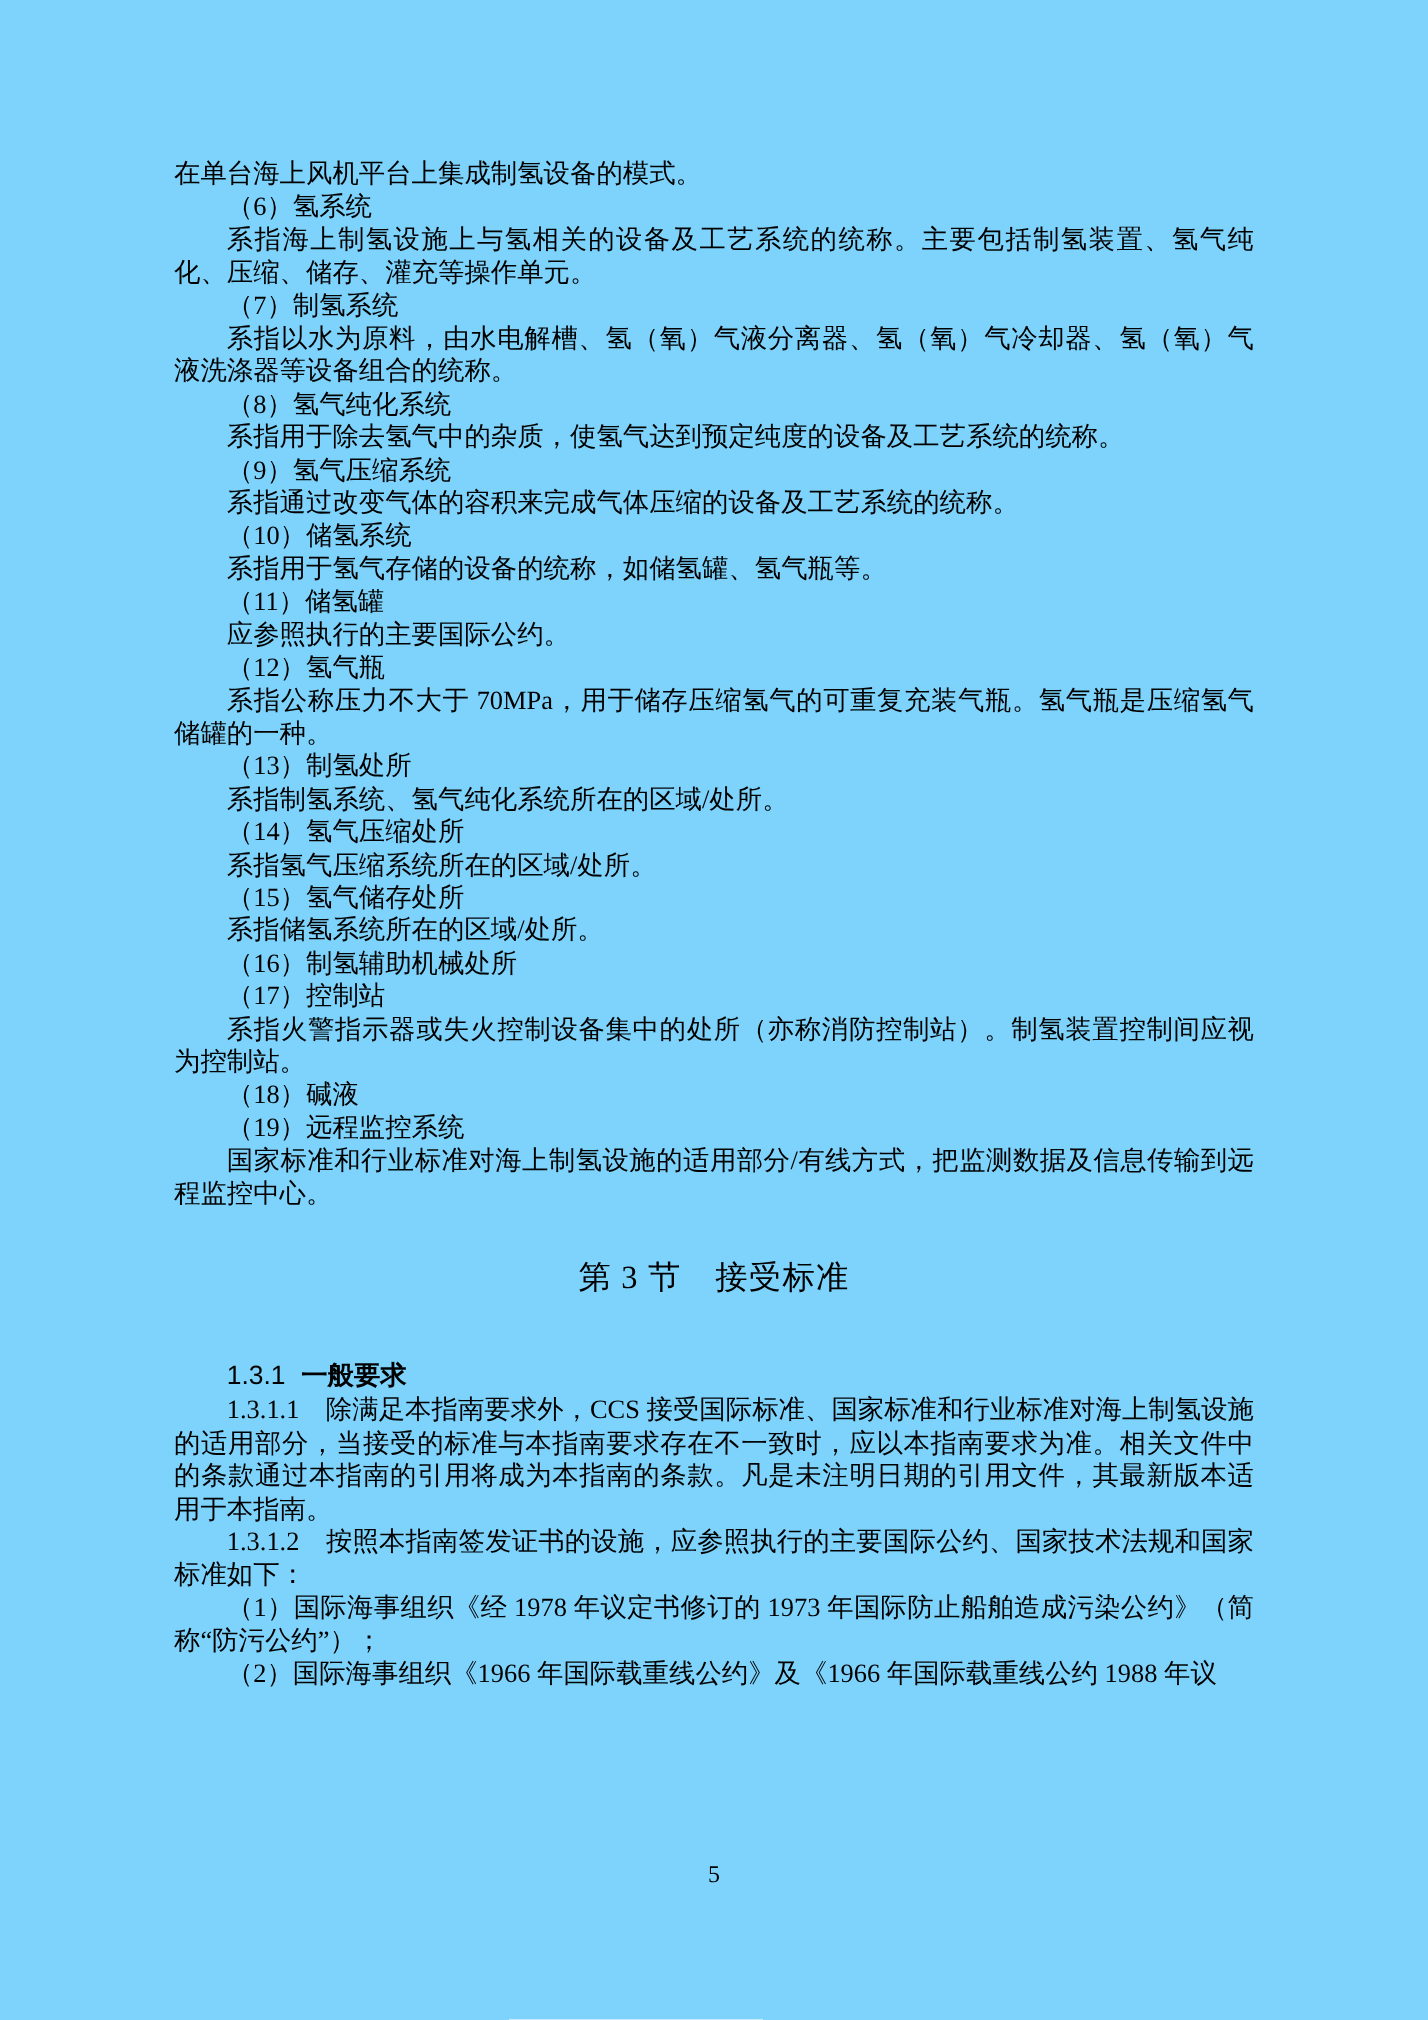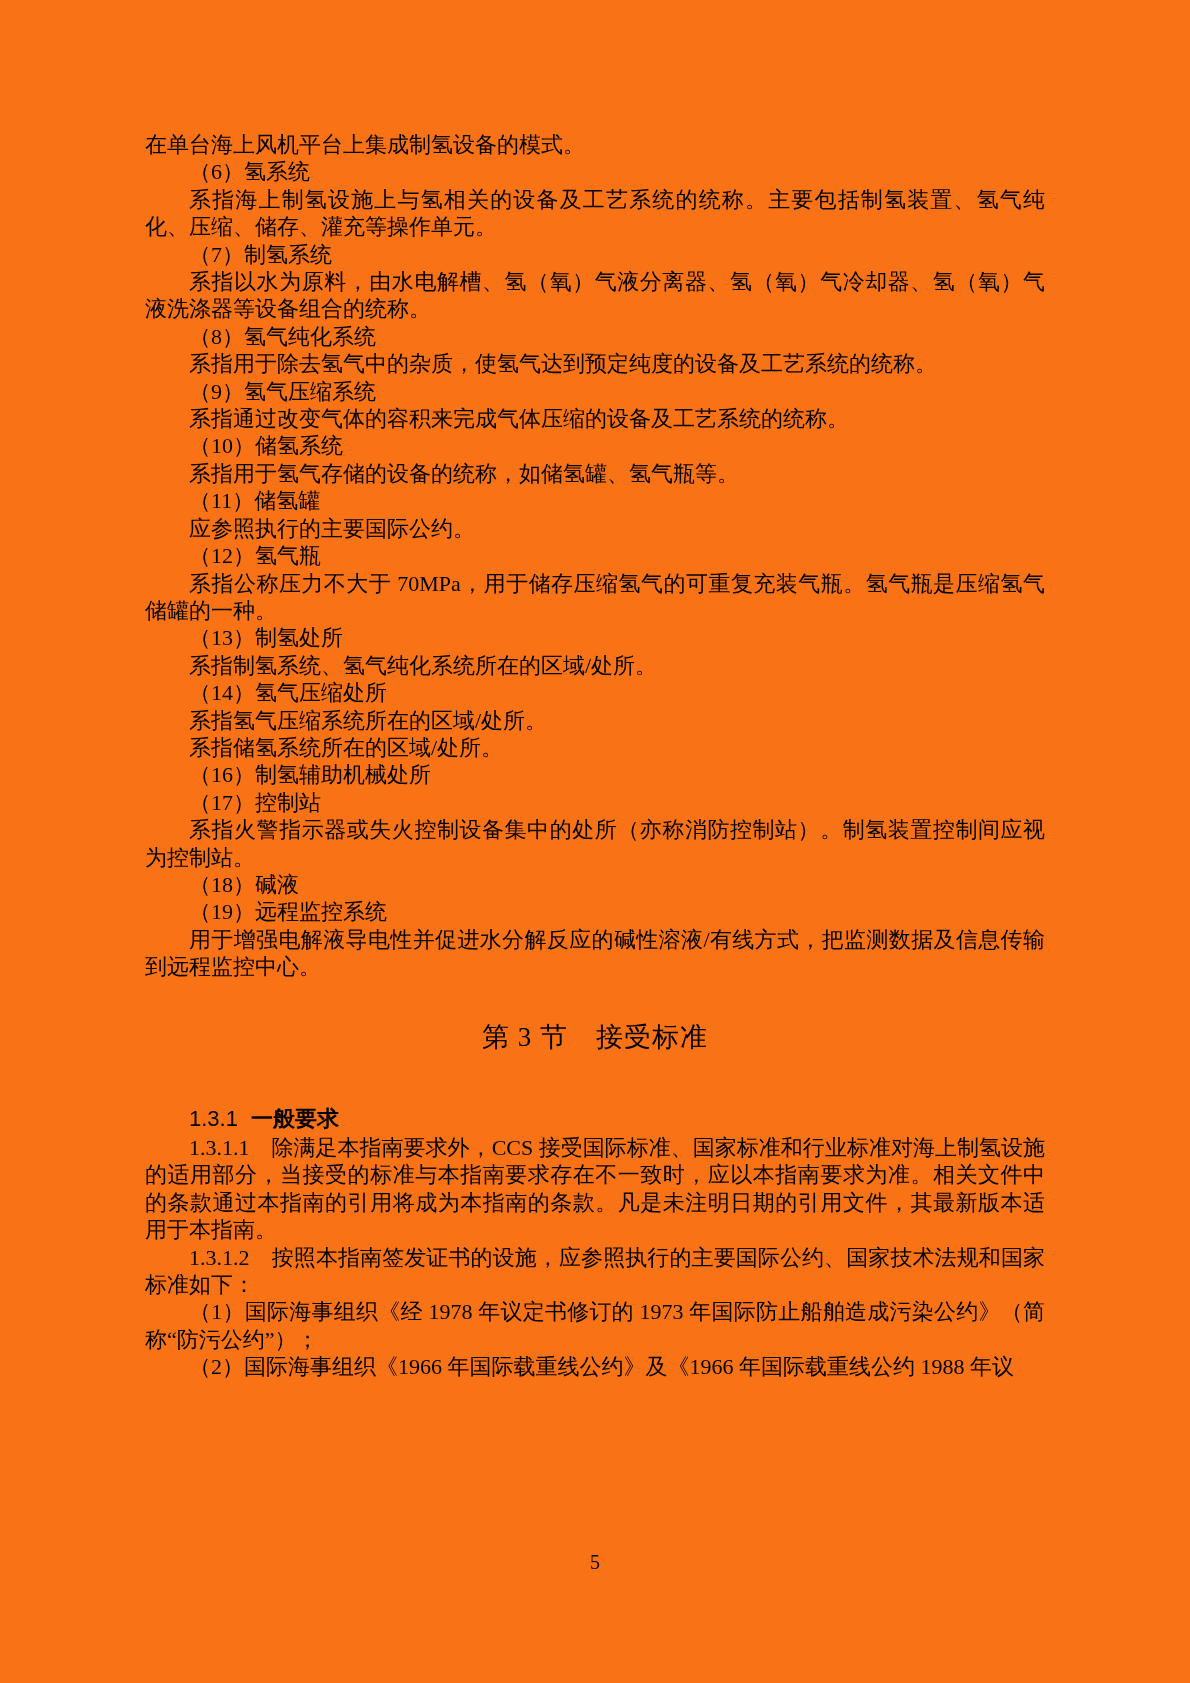--- a/index.html
+++ b/index.html
@@ -4,21 +4,21 @@
 <style>
   html, body {
     margin: 0;
     padding: 0;
     background: #ffffff;
   }
   .page {
     position: relative;
     width: 1190px;
     height: 1683px;
-    background: #f97316;
+    background: #7dd3fc;
     color: #000000;
     font-family: "Liberation Serif", "DejaVu Serif", serif;
     overflow: hidden;
   }
   .doc-body {
     position: absolute;
     left: 145px;
     top: 131px;
     width: 900px;
     font-size: 22px;
@@ -89,27 +89,28 @@
       <p class="para indent">（10）储氢系统</p>
       <p class="para indent">系指用于氢气存储的设备的统称，如储氢罐、氢气瓶等。</p>
       <p class="para indent">（11）储氢罐</p>
       <p class="para indent">应参照执行的主要国际公约。</p>
       <p class="para indent">（12）氢气瓶</p>
       <p class="para indent">系指公称压力不大于 70MPa，用于储存压缩氢气的可重复充装气瓶。氢气瓶是压缩氢气储罐的一种。</p>
       <p class="para indent">（13）制氢处所</p>
       <p class="para indent">系指制氢系统、氢气纯化系统所在的区域/处所。</p>
       <p class="para indent">（14）氢气压缩处所</p>
       <p class="para indent">系指氢气压缩系统所在的区域/处所。</p>
+      <p class="para indent">（15）氢气储存处所</p>
       <p class="para indent">系指储氢系统所在的区域/处所。</p>
       <p class="para indent">（16）制氢辅助机械处所</p>
       <p class="para indent">（17）控制站</p>
       <p class="para indent">系指火警指示器或失火控制设备集中的处所（亦称消防控制站）。制氢装置控制间应视为控制站。</p>
       <p class="para indent">（18）碱液</p>
       <p class="para indent">（19）远程监控系统</p>
-      <p class="para indent">用于增强电解液导电性并促进水分解反应的碱性溶液/有线方式，把监测数据及信息传输到远程监控中心。</p>
+      <p class="para indent">国家标准和行业标准对海上制氢设施的适用部分/有线方式，把监测数据及信息传输到远程监控中心。</p>
       <h2 class="section-title">第 3 节　接受标准</h2>
       <h3 class="subheading"><span class="num">1.3.1</span><span class="label">一般要求</span></h3>
       <p class="para indent">1.3.1.1　除满足本指南要求外，CCS 接受国际标准、国家标准和行业标准对海上制氢设施的适用部分，当接受的标准与本指南要求存在不一致时，应以本指南要求为准。相关文件中的条款通过本指南的引用将成为本指南的条款。凡是未注明日期的引用文件，其最新版本适用于本指南。</p>
       <p class="para indent">1.3.1.2　按照本指南签发证书的设施，应参照执行的主要国际公约、国家技术法规和国家标准如下：</p>
       <p class="para indent">（1）国际海事组织《经 1978 年议定书修订的 1973 年国际防止船舶造成污染公约》（简称“防污公约”）；</p>
       <p class="para indent">（2）国际海事组织《1966 年国际载重线公约》及《1966 年国际载重线公约 1988 年议</p>
     </div>
   <div class="footer">
     <span>5</span>
   </div>

